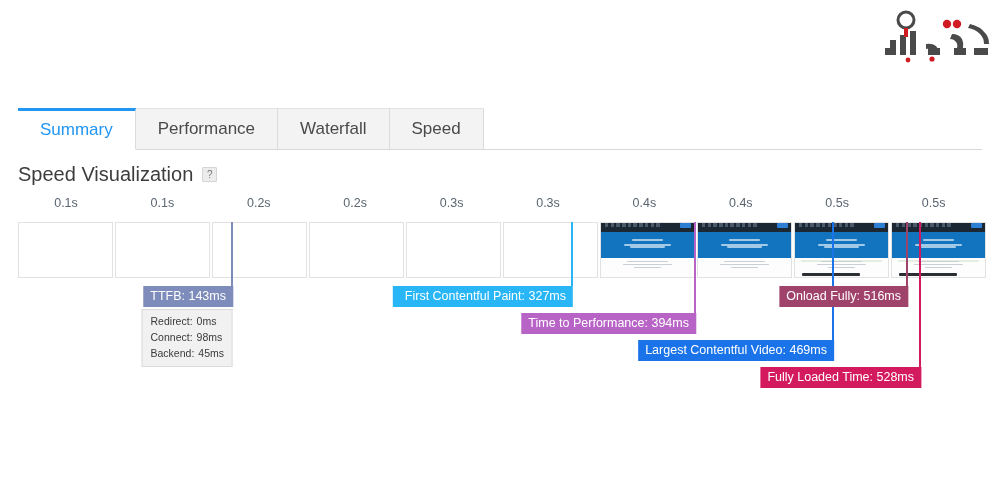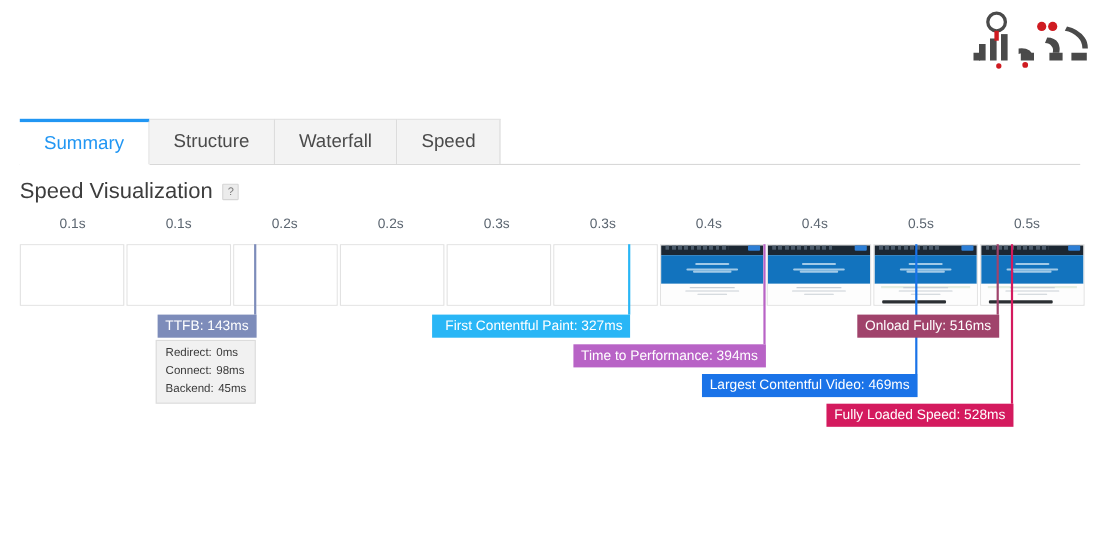--- a/index.html
+++ b/index.html
@@ -142,21 +142,21 @@
       </g>
       <rect x="52" y="24" width="4" height="9" fill="#cf1b21"></rect>
     </svg>
   </div>
 
   <div id="tabbar">
       <div class="tab active">
         <span>Summary</span>
       </div>
       <div class="tab">
-        <span>Structure</span>
+        <span>Performance</span>
       </div>
       <div class="tab">
         <span>Waterfall</span>
       </div>
       <div class="tab">
         <span>Speed</span>
       </div>
     </div>
 
   <div id="section-title">
@@ -290,14 +290,14 @@
     </div>
     <div class="mline" style="left: 571px; top: 222px; height: 64px; background: rgb(41, 182, 246);"></div>
     <div class="mlabel" style="background: rgb(41, 182, 246); top: 286px; left: 573px; transform: translateX(-100%); padding-left: 12px;">First Contentful Paint: 327ms</div>
     <div class="mline" style="left: 694px; top: 222px; height: 91px; background: rgb(184, 99, 198);"></div>
     <div class="mlabel" style="background: rgb(184, 99, 198); top: 313px; left: 696px; transform: translateX(-100%);">Time to Performance: 394ms</div>
     <div class="mline" style="left: 832px; top: 222px; height: 118px; background: rgb(26, 115, 232);"></div>
     <div class="mlabel" style="background: rgb(26, 115, 232); top: 340px; left: 834px; transform: translateX(-100%);">Largest Contentful Video: 469ms</div>
     <div class="mline" style="left: 906px; top: 222px; height: 64px; background: rgb(160, 67, 107);"></div>
     <div class="mlabel" style="background: rgb(160, 67, 107); top: 286px; left: 908px; transform: translateX(-100%);">Onload Fully: 516ms</div>
     <div class="mline" style="left: 919px; top: 222px; height: 145px; background: rgb(212, 26, 94);"></div>
-    <div class="mlabel" style="background: rgb(212, 26, 94); top: 367px; left: 921px; transform: translateX(-100%);">Fully Loaded Speed: 528ms</div>
+    <div class="mlabel" style="background: rgb(212, 26, 94); top: 367px; left: 921px; transform: translateX(-100%);">Fully Loaded Time: 528ms</div>
   </div>
 
 </body></html>

